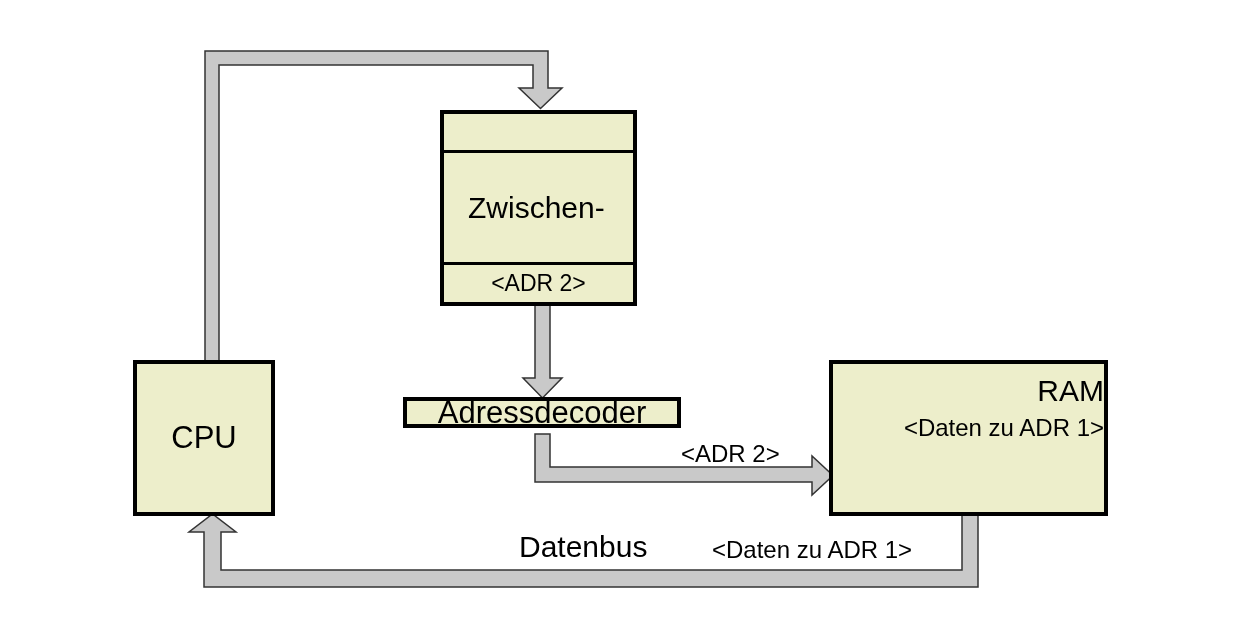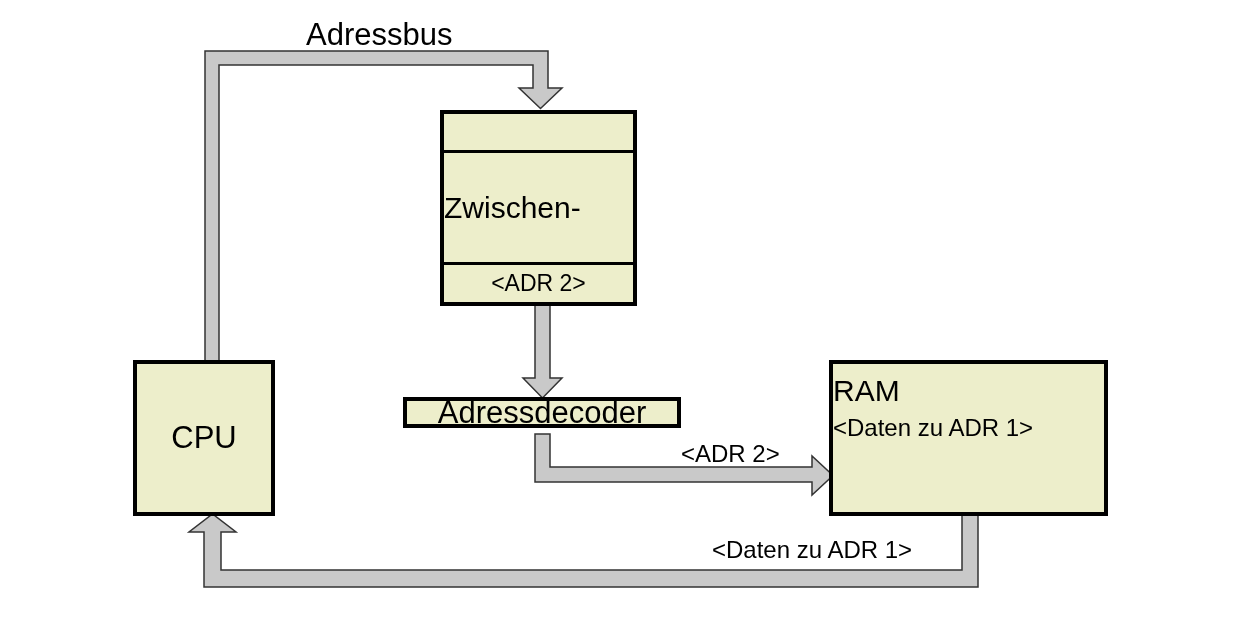--- a/index.html
+++ b/index.html
@@ -44,35 +44,36 @@
   
   #cpu-box { left: 133px; top: 360px; width: 142px; height: 156px; font-size: 31px; }
   
   #zs-box { left: 440px; top: 110px; width: 197px; height: 196px; display: flex; flex-direction: column; }
   #zs-top { height: 36px; border-bottom: 3px solid #000000; }
   #zs-mid {
     flex: 1;
     display: flex;
     flex-direction: column;
     justify-content: center;
+    padding-left: 24px;
     font-size: 30px;
     line-height: 1.45;
     border-bottom: 3px solid #000000;
   }
   #zs-slot {
     height: 37px;
     display: flex;
     align-items: center;
     justify-content: center;
     font-size: 23px;
   }
   
   #decoder-box { left: 403px; top: 397px; width: 278px; height: 31px; font-size: 31px; text-decoration: underline; }
   
-  #ram-box { left: 829px; top: 360px; width: 279px; height: 156px; text-align: left; }
+  #ram-box { left: 829px; top: 360px; width: 279px; height: 156px; text-align: right; }
   #ram-title { margin-top: 10px; font-size: 30px; line-height: 34px; }
   .ram-row { font-size: 24px; line-height: 39px; }
   
   .float-label { position: absolute; z-index: 3; white-space: nowrap; }
   #adressbus-label { left: 306px; top: 17px; font-size: 31px; }
   #datenbus-label { left: 519px; top: 530px; font-size: 30px; }
   #adr2-bus-label { left: 681px; top: 440px; font-size: 24px; }
   #daten-adr1-bus-label { left: 712px; top: 536px; font-size: 24px; }
 </style>
 </head>
@@ -105,17 +106,17 @@
 
   <div class="box" id="decoder-box">
     <div class="box-label-center">Adressdecoder</div>
   </div>
 
   <div class="box" id="ram-box">
     <div id="ram-title">RAM</div>
     <div class="ram-row">&lt;Daten zu ADR 1&gt;</div>
   </div>
 
-  <div class="float-label" id="adressbus-label">Adressbus</div>
   <div class="float-label" id="adr2-bus-label">&lt;ADR 2&gt;</div>
+  <div class="float-label" id="datenbus-label">Datenbus</div>
   <div class="float-label" id="daten-adr1-bus-label">&lt;Daten zu ADR 1&gt;</div>
 
 </div>
 
 </body></html>

